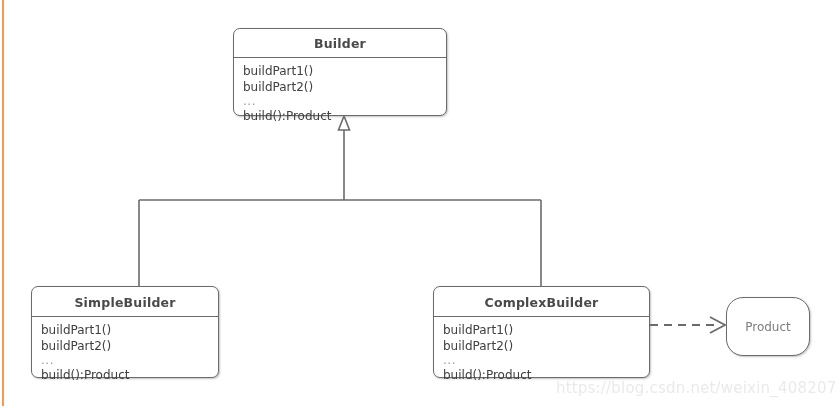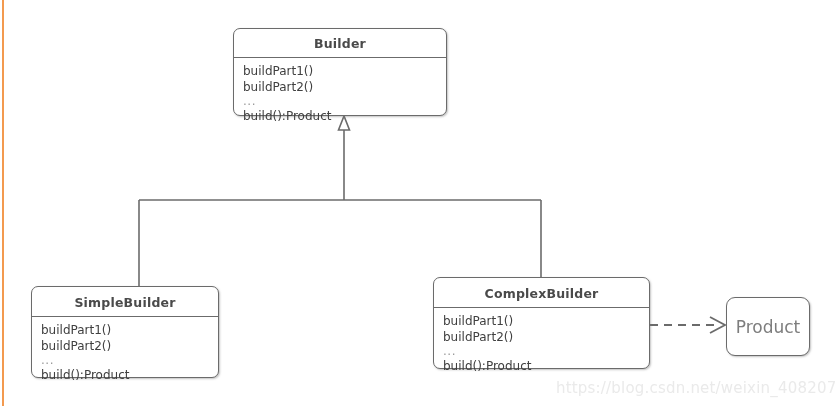--- a/index.html
+++ b/index.html
@@ -53,27 +53,27 @@
   .member.ellipsis {
     font-size: 12px;
     line-height: 13px;
     color: #9a9a9a;
     letter-spacing: 0.5px;
   }
   .plain-box {
     position: absolute;
     box-sizing: border-box;
     border: 1.6px solid #6b6b6b;
-    border-radius: 9px;
+    border-radius: 17px;
     background: #ffffff;
     box-shadow: 1px 1px 2px rgba(120,120,120,0.45);
     display: flex;
     align-items: center;
     justify-content: center;
-    font-size: 17px;
+    font-size: 12px;
     color: #7d7d7d;
   }
   #connectors {
     position: absolute;
     left: 0;
     top: 0;
     width: 837px;
     height: 406px;
     pointer-events: none;
   }
@@ -125,21 +125,21 @@
     <div class="class-title" style="padding:8px 0 6px;">SimpleBuilder</div>
     <div class="class-divider"></div>
     <div class="class-members">
       <div class="member">buildPart1()</div>
       <div class="member">buildPart2()</div>
       <div class="member ellipsis">...</div>
       <div class="member">build():Product</div>
     </div>
   </div>
 
-  <div class="uml-class" style="left:433px; top:277px; width:217px; height:92px;">
+  <div class="uml-class" style="left:433px; top:286px; width:217px; height:92px;">
     <div class="class-title" style="padding:8px 0 6px;">ComplexBuilder</div>
     <div class="class-divider"></div>
     <div class="class-members">
       <div class="member">buildPart1()</div>
       <div class="member">buildPart2()</div>
       <div class="member ellipsis">...</div>
       <div class="member">build():Product</div>
     </div>
   </div>
 

